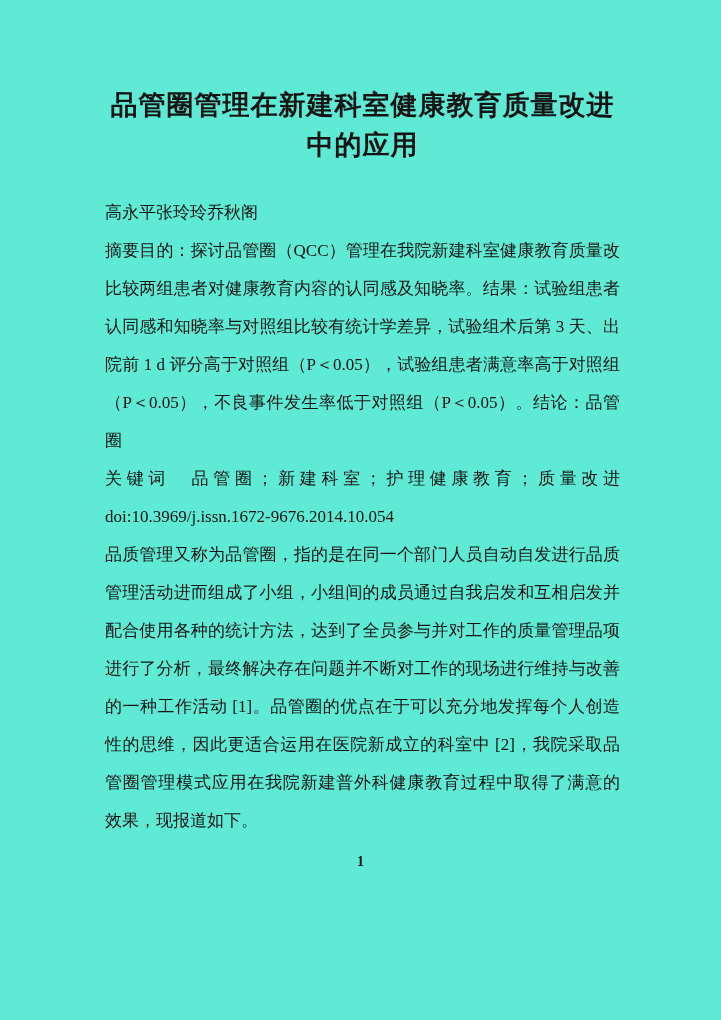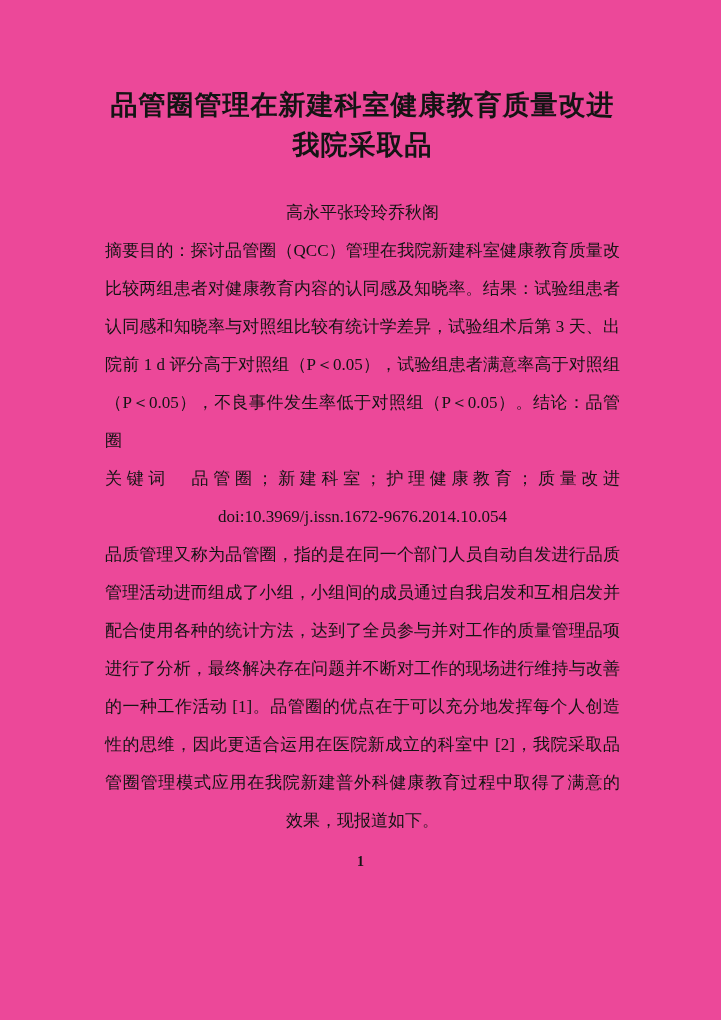--- a/index.html
+++ b/index.html
@@ -1,20 +1,20 @@
 <!DOCTYPE html>
 <html><head>
 <meta charset="utf-8">
 <style>
   html, body { margin: 0; padding: 0; background: #ffffff; }
   .page {
     position: relative;
     width: 721px;
     height: 1020px;
-    background: #ec4899;
+    background: #5eead4;
     overflow: hidden;
     font-family: "Liberation Serif", "DejaVu Serif", serif;
     color: #141414;
   }
   .title-block {
     margin: 85px 101px 0 105px;
     text-align: center;
     font-size: 27px;
     font-weight: bold;
     line-height: 40px;
@@ -25,37 +25,37 @@
     font-size: 17px;
     line-height: 38px;
   }
   .line { white-space: nowrap; }
   .line.just {
     white-space: normal;
     text-align: justify;
     text-align-last: justify;
     -moz-text-align-last: justify;
   }
-  .line.left { text-align: center; }
+  .line.left { text-align: left; }
   .page-footer {
     margin-top: 14px;
     text-align: center;
     font-size: 14px;
     font-weight: bold;
     line-height: 16px;
   }
 </style>
 </head>
 <body>
 
 <div class="page">
 
   <div class="title-block">
     <div class="title-line">品管圈管理在新建科室健康教育质量改进</div>
-    <div class="title-line">我院采取品</div>
+    <div class="title-line">中的应用</div>
   </div>
 
   <div class="body-block">
     <div class="line left">高永平张玲玲乔秋阁</div>
 
     <div class="line just">摘要目的：探讨品管圈（QCC）管理在我院新建科室健康教育质量改</div>
     <div class="line just">比较两组患者对健康教育内容的认同感及知晓率。结果：试验组患者</div>
     <div class="line just">认同感和知晓率与对照组比较有统计学差异，试验组术后第 3 天、出</div>
     <div class="line just">院前 1 d 评分高于对照组（P＜0.05），试验组患者满意率高于对照组</div>
     <div class="line just">（P＜0.05），不良事件发生率低于对照组（P＜0.05）。结论：品管圈</div>

